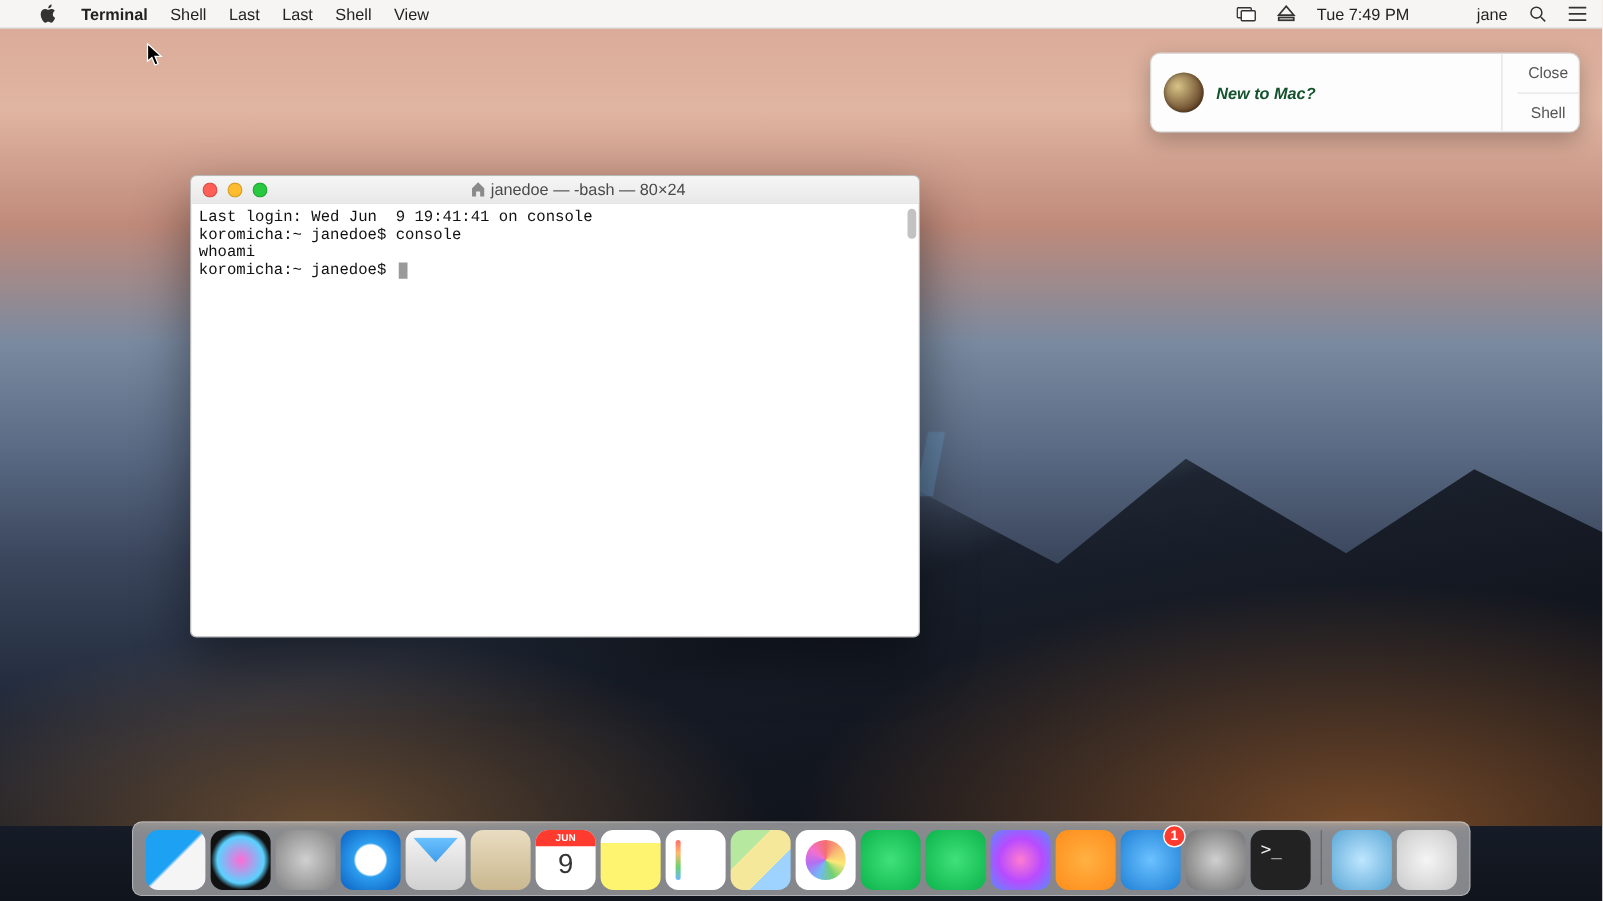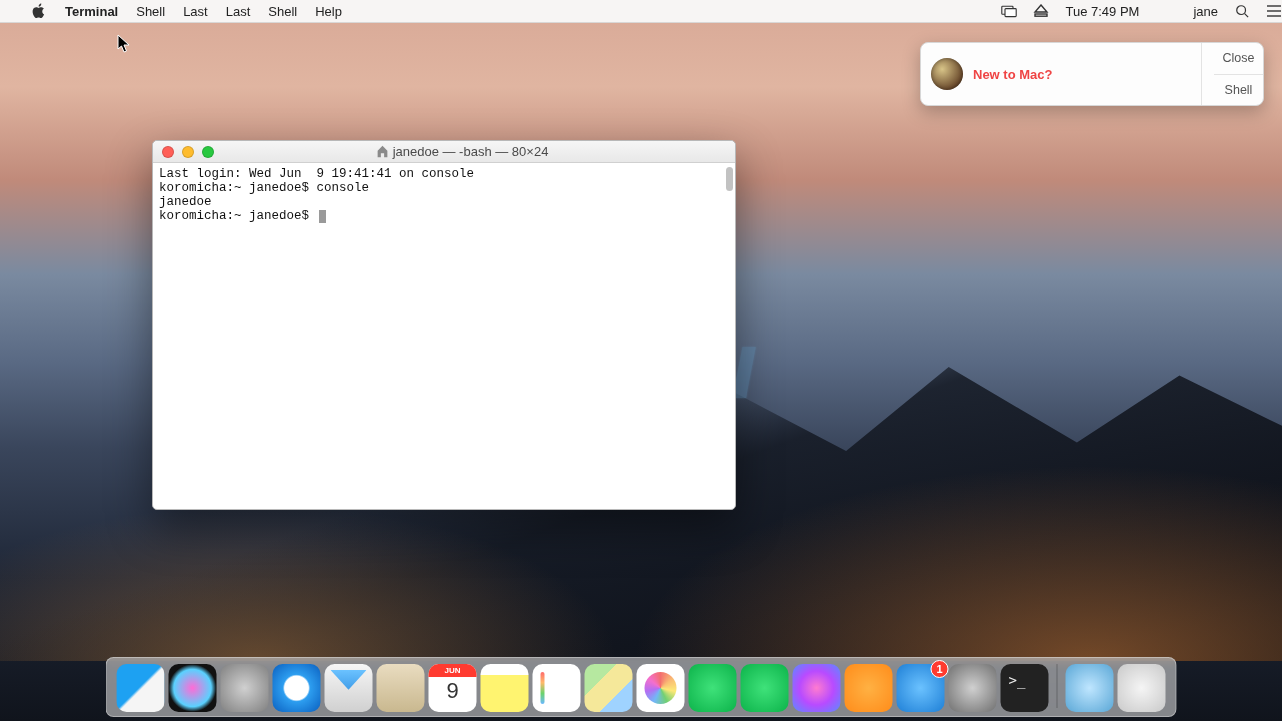--- a/index.html
+++ b/index.html
@@ -24,21 +24,21 @@
   
   .menubar {
     position: absolute; top:0; left:0; right:0; height:23px;
     background: rgba(248,248,248,0.96);
     border-bottom: 1px solid rgba(0,0,0,0.12);
     display:flex; align-items:center;
     font-size:13px; color:#222;
     z-index: 50;
   }
   .menubar .left { display:flex; align-items:flex-start; padding-left:22px; gap:0; }
-  .menubar .right { margin-left:auto; display:flex; align-items:center; gap:16px; }
+  .menubar .right { margin-left:auto; display:flex; align-items:center; padding-right:12px; gap:16px; }
   .menu-item { padding: 0 9px; height:23px; display:flex; align-items:center; cursor:default; }
   .menu-item.bold { font-weight:700; }
   .apple-logo { width:16px; height:16px; fill:#333; }
   .status-icon { width:16px; height:14px; stroke:#333; fill:none; stroke-width:1.4; }
   .status-item { display:flex; align-items:center; height:23px; cursor:default; }
   
   .window {
     position:absolute; left:152px; top:140px; width:584px; height:370px;
     background:#fff; border:1px solid #b8b8b8; border-radius:5px;
     box-shadow: 0 18px 45px rgba(0,0,0,0.45);
@@ -67,21 +67,21 @@
   .cursor-block{ display:inline-block; width:7px; height:13px; background:#9a9a9a; vertical-align:text-bottom; margin-left:2px;}
   
   .notification{
     position:absolute; top:42px; right:18px; width:344px; height:64px;
     background:#fdfdfd; border:1px solid #d7d7d7; border-radius:8px;
     box-shadow:0 6px 18px rgba(0,0,0,0.25);
     display:flex; z-index:45;
   }
   .notif-left{ flex:1; display:flex; align-items:center; padding:8px 10px; gap:10px;}
   .notif-icon{ width:32px; height:32px; border-radius:50%; background:radial-gradient(circle at 35% 35%, #d8c488, #6a4a2c 70%, #2a1c10); box-shadow:inset 0 0 4px rgba(0,0,0,0.4); flex-shrink:0;}
-  .notif-text .title{ font-size:13px; font-weight:600; color:#ef4444; }
+  .notif-text .title{ font-size:13px; font-weight:600; color:#14532d;font-style:italic; }
   .notif-text .body{ font-size:11.5px; color:#777; line-height:14px; margin-top:2px;}
   .notif-buttons{ width:62px; display:flex; flex-direction:column; border-left:1px solid #e3e3e3;padding-left:12px;}
   .notif-btn{ flex:1; display:flex; align-items:center; justify-content:center; font-size:12.5px; color:#555; cursor:default;}
   .notif-btn + .notif-btn{ border-top:1px solid #e3e3e3;}
   
   .dock-wrap{
     position:absolute; left:50%; transform:translateX(-50%); bottom:4px;
     z-index:40;
   }
   .dock{
@@ -149,21 +149,21 @@
       <div class="menu-item">
         <svg class="apple-logo" viewBox="0 0 16 16">
             <path d="M11.3 8.4c0-1.9 1.6-2.8 1.6-2.8-0.9-1.3-2.2-1.4-2.7-1.4-1.1-0.1-2.2 0.7-2.7 0.7-0.6 0-1.4-0.7-2.4-0.6-1.2 0-2.3 0.7-2.9 1.8-1.3 2.2-0.3 5.4 0.9 7.2 0.6 0.9 1.3 1.8 2.2 1.8 0.9 0 1.2-0.6 2.3-0.6 1.1 0 1.4 0.6 2.3 0.6 1 0 1.6-0.9 2.2-1.8 0.7-1 1-2 1-2.1 0 0-1.9-0.7-1.9-2.8zM9.6 2.7c0.5-0.6 0.8-1.4 0.7-2.2-0.7 0-1.5 0.5-2 1-0.4 0.5-0.8 1.3-0.7 2.1 0.8 0.1 1.5-0.4 2-0.9z"></path>
           </svg>
       </div>
       <div class="menu-item bold">Terminal</div>
       <div class="menu-item">Shell</div>
       <div class="menu-item">Last</div>
       <div class="menu-item">Last</div>
       <div class="menu-item">Shell</div>
-      <div class="menu-item">Help</div>
+      <div class="menu-item">View</div>
     </div>
     <div class="right">
       <div class="status-item">
         <svg class="status-icon" viewBox="0 0 20 14">
             <rect x="1" y="1" width="14" height="10" rx="1"></rect>
             <rect x="5" y="4" width="14" height="10" rx="1" fill="#fff" stroke="#333"></rect>
           </svg>
       </div>
       <div class="status-item">
         <svg class="status-icon" viewBox="0 0 14 14" fill="#333" stroke="none">
@@ -211,21 +211,21 @@
       </div>
       <div class="titlebar-title">
         <svg class="home-icon" viewBox="0 0 16 16">
             <path d="M2 7 L8 1 L14 7 V15 H10 V10 H6 V15 H2 Z"></path>
           </svg>
         <span>janedoe — -bash — 80×24</span>
       </div>
     </div>
     <div class="term-body"><span>Last login: Wed Jun  9 19:41:41 on console</span>
 <span>koromicha:~ janedoe$ console</span>
-<span>janedoe</span>
+<span>whoami</span>
 <span>koromicha:~ janedoe$ </span><span class="cursor-block"></span>
       <div class="term-scroll-knob"></div>
     </div>
   </div>
 
   <div class="dock-wrap">
     <div class="dock">
       <div class="dock-item di-finder" title="Finder"></div>
       <div class="dock-item di-siri" title="Siri"></div>
       <div class="dock-item di-launchpad" title="Launchpad"></div>

